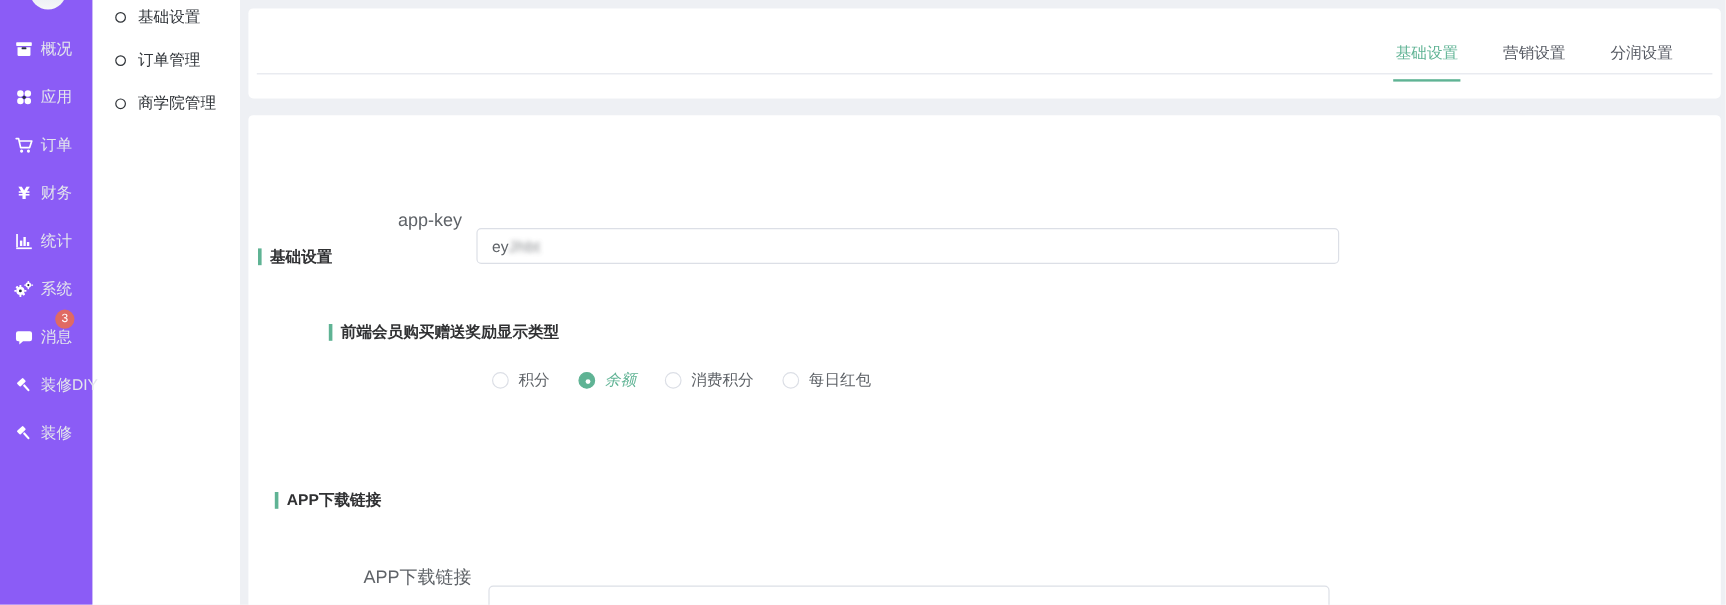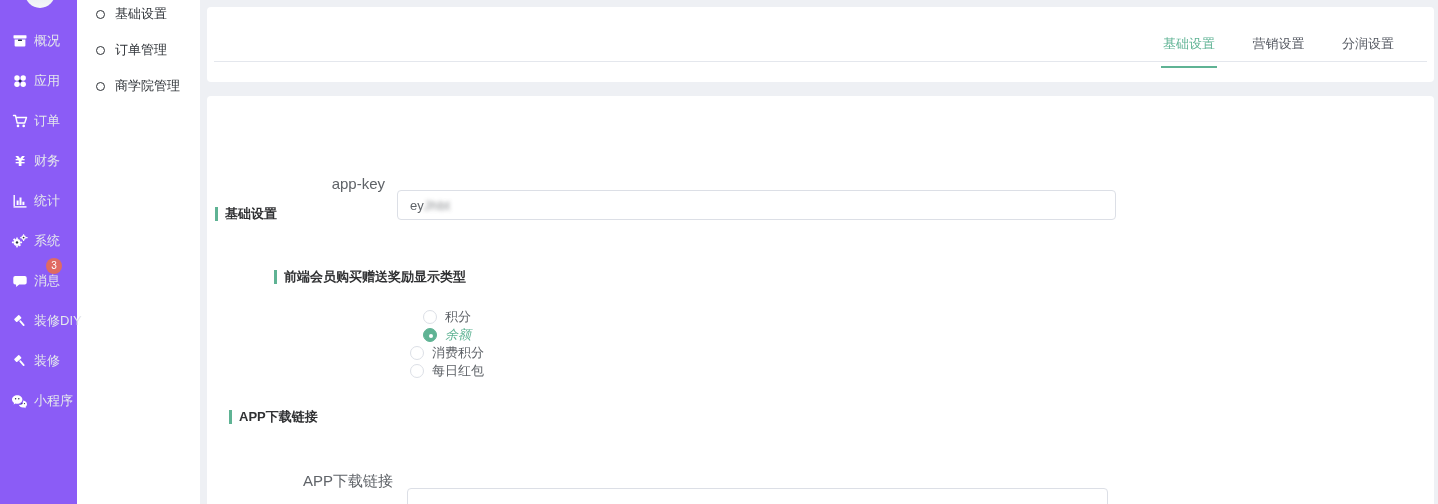--- a/index.html
+++ b/index.html
@@ -43,21 +43,21 @@
   .field-label { font-size:15px; color:#5f6368; text-align:right; white-space:nowrap;padding-left:44px; }
   .w1 .field-label { width:178px; }
   .w1 .input-box { margin-left:12px; width:719px; }
   .w2 .field-label { width:186px; }
   .w2 .input-box { margin-left:14px; width:701px; }
   .input-box { height:30px; border:1px solid #dcdfe6; border-radius:4px; background:#fff;
                display:flex; align-items:center; padding:0 12px; font-size:13px; color:#5f6368;margin-top:44px; }
   input.input-box { outline:none; font-family:inherit; display:block; }
   .masked { filter:blur(2.2px); opacity:.75; letter-spacing:.5px; }
 
-  .radio-row { position:absolute; display:flex; align-items:center;flex-direction:column; }
+  .radio-row { position:absolute; display:flex; align-items:flex-end; }
   .radio-opt { display:flex; align-items:center; margin-right:24px; cursor:pointer; }
   .radio-circle { width:14px; height:14px; border-radius:50%; border:1px solid #dcdfe6; background:#fff; flex:none; position:relative; }
   .radio-opt.checked .radio-circle { background:#5fb394; border-color:#5fb394; }
   .radio-opt.checked .radio-circle::after { content:""; position:absolute; left:5px; top:5px; width:4px; height:4px; border-radius:50%; background:#fff; }
   .radio-label { font-size:13px; color:#5f6368; margin-left:8px; white-space:nowrap; }
   .radio-opt.checked .radio-label { color:#5fb394;font-style:italic; }
 
   .help-text { position:absolute; font-size:12px; color:#c1c5cd; white-space:nowrap; }
 </style>
 </head>
@@ -175,35 +175,20 @@
       <span class="sicon">
         <svg width="16" height="16" viewBox="0 0 16 16">
             <g fill="#fff" transform="rotate(-42 8 8)">
               <rect x="4.6" y="2.6" width="6.8" height="4.2" rx="0.9"></rect>
               <rect x="7.1" y="7.4" width="1.8" height="7" rx="0.9"></rect>
             </g>
           </svg>
       </span>
       <span class="slabel">装修</span>
     </div>
-    <div class="snav-item">
-      <span class="sicon">
-        <svg width="17" height="16" viewBox="0 0 17 16">
-            <g fill="#fff">
-              <path d="M6.2 2.2c2.9 0 5.2 1.9 5.2 4.3 0 2.4-2.3 4.3-5.2 4.3-.6 0-1.2-.1-1.7-.2l-1.9 1 .5-1.7C1.9 9.1 1 7.9 1 6.5c0-2.4 2.3-4.3 5.2-4.3z"></path>
-              <path d="M12.3 7.6c2.1.3 3.7 1.8 3.7 3.6 0 1.1-.6 2-1.6 2.7l.4 1.3-1.5-.8c-.4.1-.9.2-1.4.2-2 0-3.7-1.2-4.1-2.8.5.1 1 .2 1.4.2 1.6-.1 2.6-.9 3.1-4.4z"></path>
-            </g>
-            <circle cx="4.6" cy="5.7" r="0.7" fill="#2b3244"></circle>
-            <circle cx="7.8" cy="5.7" r="0.7" fill="#2b3244"></circle>
-            <circle cx="10.9" cy="10.6" r="0.6" fill="#2b3244"></circle>
-            <circle cx="13.5" cy="10.6" r="0.6" fill="#2b3244"></circle>
-          </svg>
-      </span>
-      <span class="slabel">小程序</span>
-    </div>
   </div>
 </div>
 
 <div class="submenu">
   <div class="menu-item">
     <span class="bullet"></span>
     <span class="menu-label">基础设置</span>
   </div>
   <div class="menu-item">
     <span class="bullet"></span>

